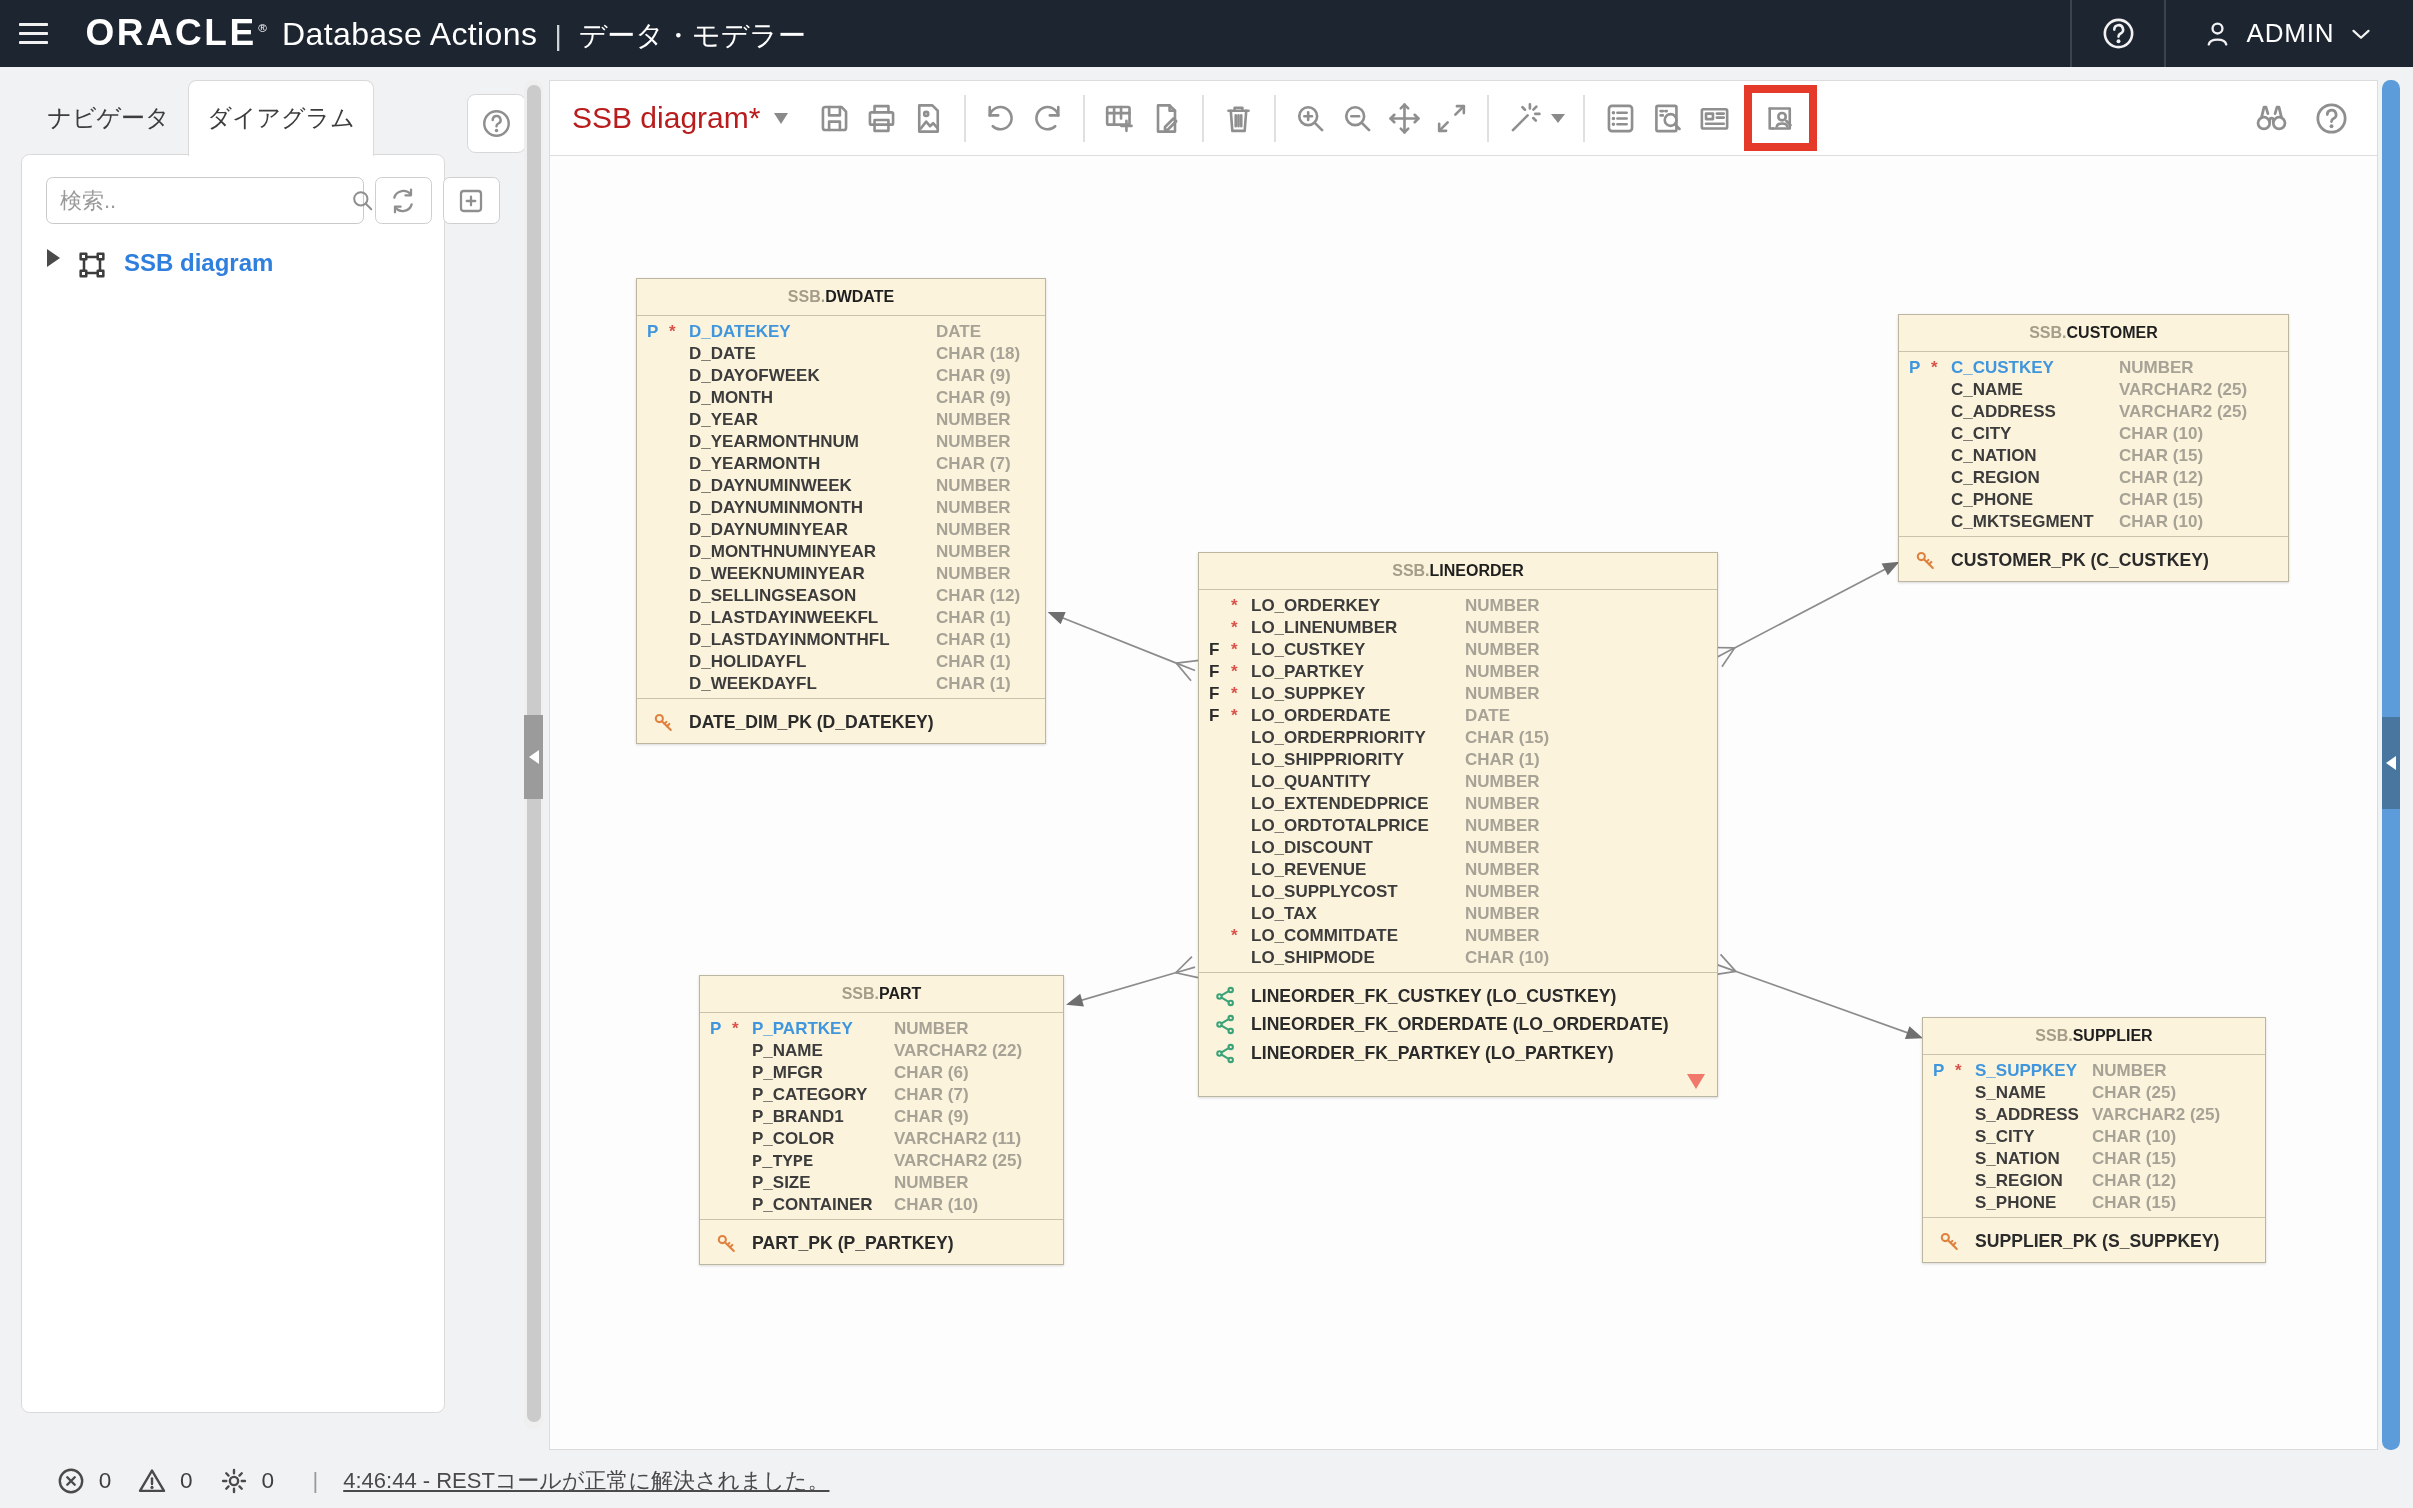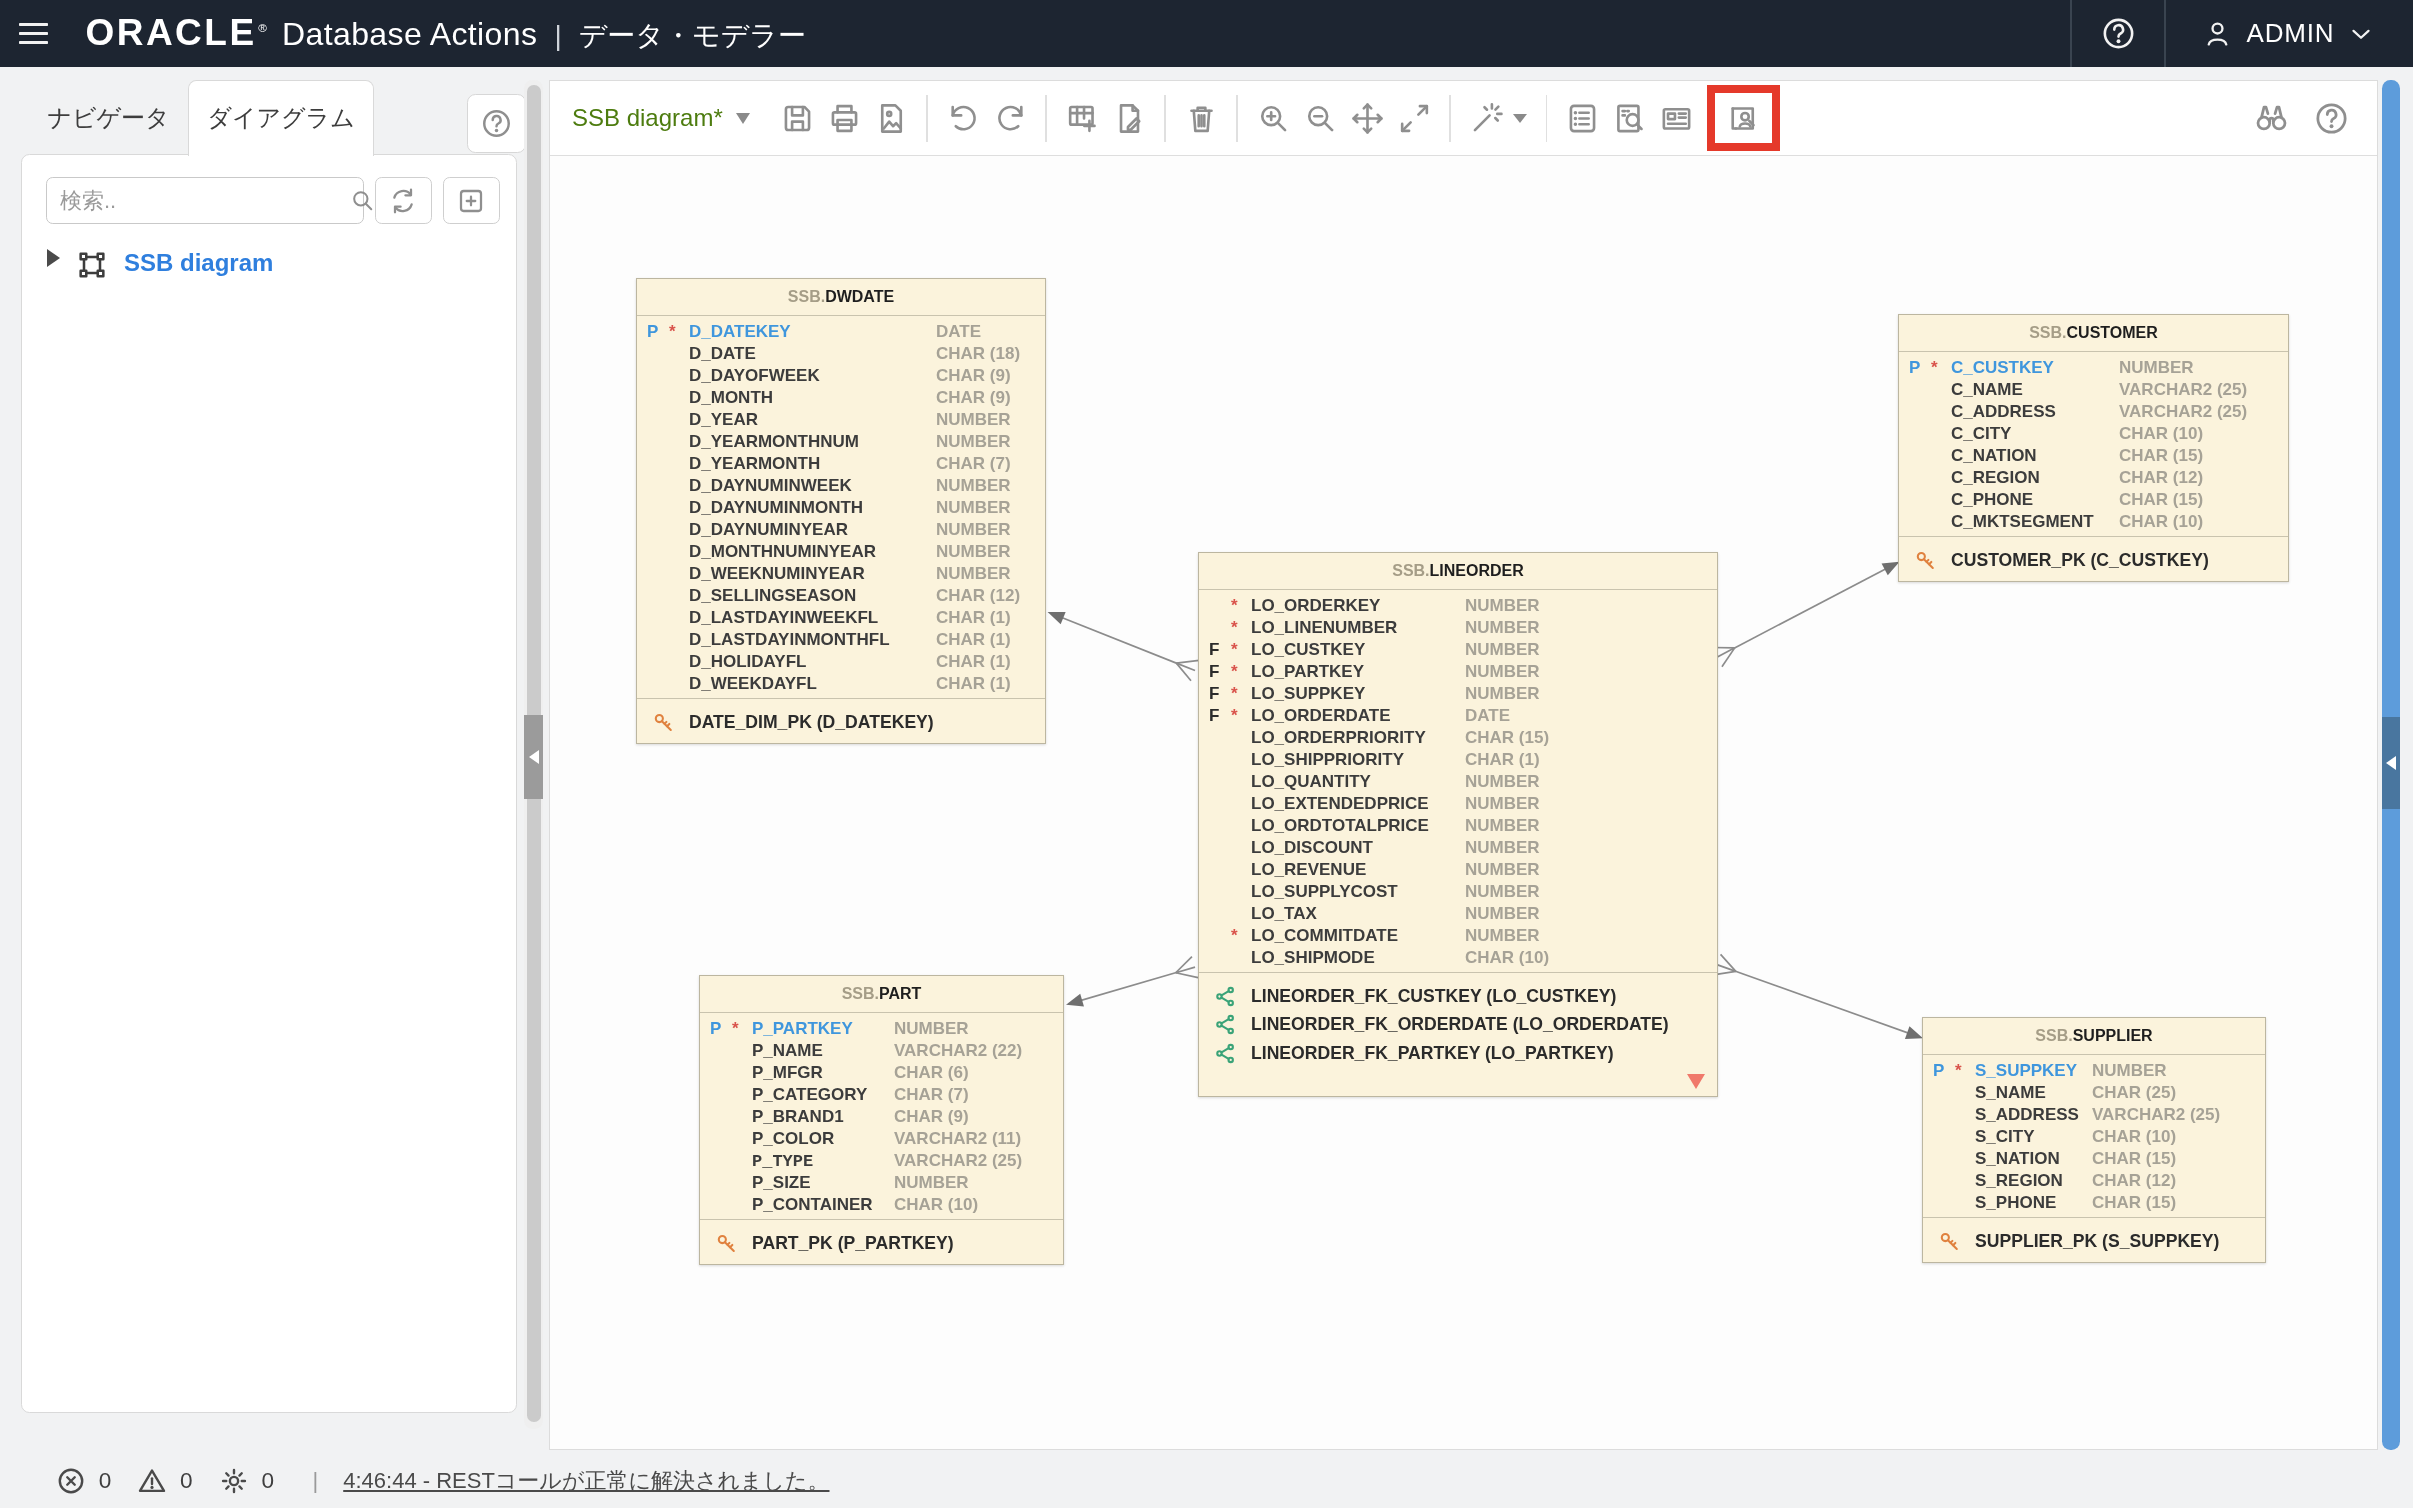--- a/index.html
+++ b/index.html
@@ -23,40 +23,40 @@
   .tb-user .uname { font-size:26px; letter-spacing:0.8px; }
   .icon24 { display:inline-flex; }
 
   
   .left-region { position:absolute; left:0; top:67px; width:543px; bottom:54px; background:#f1f2f3; }
   .tabs-row { position:absolute; left:8px; top:12.6px; width:100%; height:75px; }
   .tab { position:absolute; top:0; height:76px; display:flex; align-items:center; justify-content:center; font-size:24px; color:#3d3d3d; cursor:pointer; }
   .tab.inactive { left:25px; width:151px; }
   .tab.active { left:180px; width:186px; background:#fff; border:1.7px solid #d9d9d9; border-bottom:none; border-radius:8.4px 8.4px 0 0; z-index:3; }
   .panel-help-btn { position:absolute; left:459px; top:14.2px; width:59px; height:59px; background:#fff; border:1.7px solid #d7d7d7; border-radius:8.4px; display:flex; align-items:center; justify-content:center; cursor:pointer; }
-  .panel-card { position:absolute; left:21px; top:87px; width:496px; bottom:41px; background:#fff; border:1.7px solid #d9d9d9; border-radius:8.4px; z-index:2; }
+  .panel-card { position:absolute; left:21px; top:87px; width:424px; bottom:41px; background:#fff; border:1.7px solid #d9d9d9; border-radius:8.4px; z-index:2; }
   .search-row { position:absolute; left:23.5px; top:22px; display:flex; gap:11px; }
   .search-box { width:318px; height:47px; border:1.7px solid #c9c9c9; border-radius:6.7px; background:#fff; display:flex; align-items:center; padding:0 11.7px 0 13.4px; }
   .search-box input { border:none; outline:none; flex:1; font-size:22px; color:#444; font-family:inherit; background:transparent; }
   .search-box input::placeholder { color:#9a9a9a; }
   .sq-btn { width:57px; height:47px; border:1.7px solid #cfcfcf; border-radius:6.7px; background:#fff; display:flex; align-items:center; justify-content:center; cursor:pointer; }
   .tree-row { position:absolute; left:25px; top:94px; display:flex; align-items:flex-start; gap:16px; cursor:pointer; }
   .tree-caret { width:0; height:0; border-left:13.4px solid #4a4a4a; border-top:9.2px solid transparent; border-bottom:9.2px solid transparent; }
   .tree-label { font-size:24px; font-weight:700; color:#2f7fde; }
 
   
   .left-strip { position:absolute; left:524px; top:80px; width:19px; height:1349px; background:#efefef; border-radius:8.4px; }
   .left-strip .thumb { position:absolute; left:2.5px; top:5px; width:14.2px; height:1337px; background:#cbcbcb; border-radius:6.7px; }
   .strip-handle { position:absolute; left:0; top:635px; width:19px; height:84px; background:#9b9b9b; display:flex; align-items:center; justify-content:center; cursor:pointer; }
   .strip-handle .tri { width:0; height:0; border-right:10px solid #fff; border-top:7.5px solid transparent; border-bottom:7.5px solid transparent; }
 
   
   .diagram { position:absolute; left:549px; top:80px; width:1829px; height:1370px; background:#fdfdfd; border:0.8px solid #dcdcdc; }
   .dg-toolbar { position:absolute; left:0; top:0; width:100%; height:75px; background:#fff; border-bottom:1.7px solid #dedede; display:flex; align-items:center; padding:0 22px; }
-  .dg-title { font-size:24px; color:#4d7c0f; cursor:pointer; white-space:nowrap; }
+  .dg-title { font-size:30px; color:#b91c1c; cursor:pointer; white-space:nowrap; }
   .caret-down { width:0; height:0; border-top:11px solid #8a8a8a; border-left:7.5px solid transparent; border-right:7.5px solid transparent; margin-left:13.4px; cursor:pointer; display:inline-block; }
   .tool-btn { width:47px; height:47px; display:flex; align-items:center; justify-content:center; cursor:pointer; border-radius:5px; flex:none; }
   .tool-sep { width:1.7px; height:47px; background:#e0e0e0; margin:0 11.7px; flex:none; }
   .tool-gap { width:11.7px; flex:none; }
   .hl-box { display:flex; align-items:center; justify-content:center; border:8.4px solid #e5392a; background:#fff; padding:1.7px 5px; margin-left:6.7px; }
   .toolbar-right { margin-left:auto; display:flex; align-items:center; gap:13.4px; }
 
   .dg-canvas { position:absolute; left:0; top:75px; right:0; bottom:0; background:#fdfdfd; overflow:hidden; }
   #connector-layer { position:absolute; left:0; top:0; width:100%; height:100%; }
 

